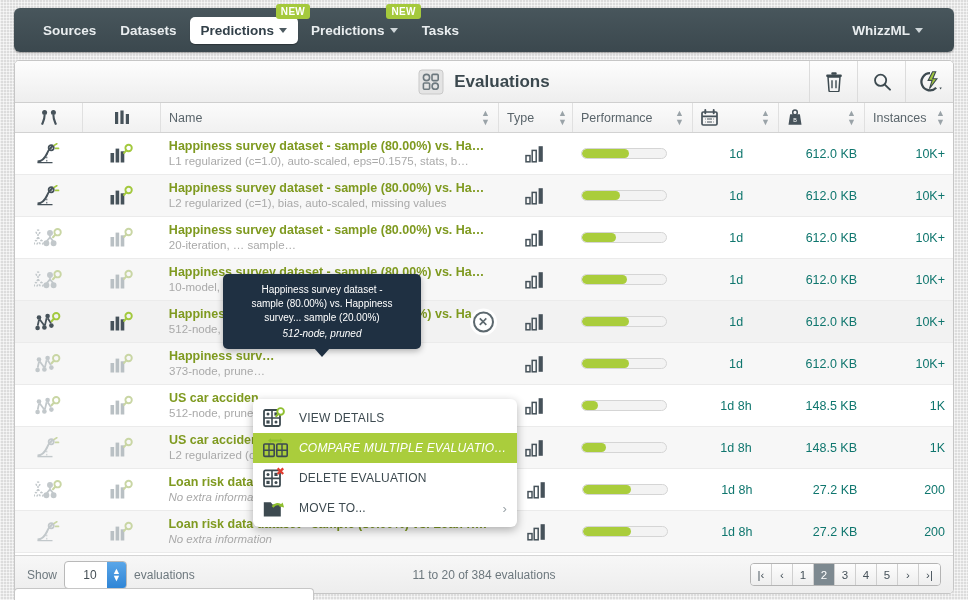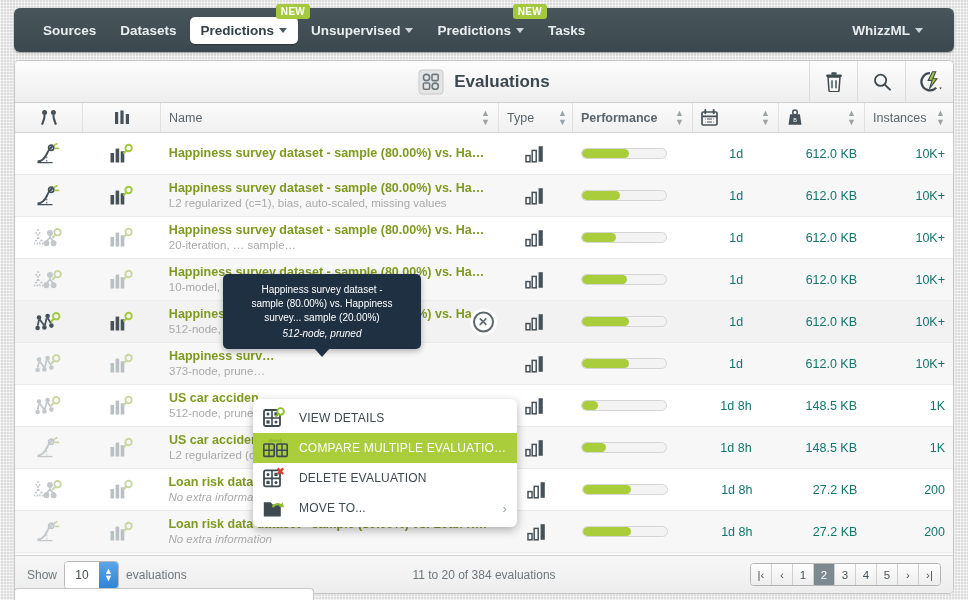--- a/index.html
+++ b/index.html
@@ -99,21 +99,21 @@
     position: relative;
   }
   .th .sorter {
     margin-left: auto; color: #9aa3a8; font-size: 9px; line-height: 1;
     display: flex; flex-direction: column; cursor: pointer;
   }
   .c-icon1 { width: 68px; justify-content: center; }
   .c-icon2 { width: 78px; justify-content: center; }
   .c-name  { flex: 1 1 auto; min-width: 0; }
   .c-type  { width: 74px; gap: 24px; }
-  .c-perf  { width: 120px; font-weight: bold; }
+  .c-perf  { width: 120px; }
   .c-date  { width: 86px; justify-content: center; }
   .c-size  { width: 86px; justify-content: center; }
   .c-inst  { width: 88px; border-right: none; }
 
   .rows { }
   .row {
     display: flex; align-items: stretch;
     height: 42px;
     border-bottom: 1px solid #ebebeb;
     background: #fff;
@@ -183,40 +183,41 @@
     box-shadow: 0 3px 10px rgba(0,0,0,.30);
     z-index: 55; overflow: hidden;
     padding: 4px 0;
   }
   .ctxitem {
     display: flex; align-items: center; gap: 10px;
     height: 30px; padding: 0 10px;
     font-size: 12px; color: #3d4a50; letter-spacing: .2px;
     cursor: pointer; position: relative;
   }
-  .ctxitem.sel { background: #aacd3c; color: #fff; }
+  .ctxitem.sel { background: #aacd3c; color: #fff; font-style: italic; }
   .ctxitem .arrow-r {
     margin-left: auto; color: #9aa3a8; font-size: 13px;
   }
   .ctxicon { width: 26px; height: 22px; flex: 0 0 26px; position: relative; }
 
   
   .footer {
     position: absolute; left: 0; right: 0; bottom: 0;
     height: 38px;
     background: linear-gradient(#f7f7f7, #ededed);
     border-top: 1px solid #d5d5d5;
     display: flex; align-items: center; padding: 0 12px;
     font-size: 12px; color: #6d787e;
   }
   .stepper {
     display: inline-flex; align-items: stretch;
     border: 1px solid #b9b9b9; border-radius: 4px;
     overflow: hidden; margin: 0 7px; height: 28px;
     background: #fff;
+    padding-left: 8px;
   }
   .stepper .sval {
     width: 34px; display: flex; align-items: center; justify-content: center;
     font-size: 12px; color: #454f55; background: #fff;
   }
   .stepper .sarrows {
     width: 19px; background: linear-gradient(#5aa6e8, #2f85d6);
     color: #fff; display: flex; flex-direction: column;
     align-items: center; justify-content: center; line-height: .72;
     font-size: 9px; cursor: pointer;
@@ -243,21 +244,20 @@
 </style>
 </head>
 <body>
 
 <div class="navwrap">
   <div class="navbar">
     <div id="nav-items" style="display:flex;align-items:center;">
         <div class="navitem"><span>Sources</span></div>
         <div class="navitem"><span>Datasets</span></div>
         <div class="navitem active"><span>Predictions</span><i class="caret"></i><span class="badge-new">NEW</span></div>
-        <div class="navitem"><span>Unsupervised</span><i class="caret"></i></div>
         <div class="navitem"><span>Predictions</span><i class="caret"></i><span class="badge-new">NEW</span></div>
         <div class="navitem"><span>Tasks</span></div>
       </div>
     <div class="nav-right">
       <div class="navitem">
         <span>WhizzML</span><i class="caret"></i>
       </div>
     </div>
   </div>
 </div>
@@ -395,20 +395,21 @@
           <svg width="26" height="22" viewBox="0 0 26 22">
             <rect x="1.5" y="10" width="3.6" height="9.5" fill="#46525a"></rect>
             <rect x="6.6" y="5.6" width="3.6" height="13.9" fill="#46525a"></rect>
             <rect x="11.7" y="8.3" width="3.6" height="11.2" fill="#46525a"></rect>
             <circle cx="19.6" cy="5" r="3.2" fill="none" stroke="#a3c93e" stroke-width="1.9"></circle>
             <path d="M17.3 7.4l-2.2 2.5" stroke="#a3c93e" stroke-width="2.1" stroke-linecap="round"></path>
           </svg>
         </div>
         <div class="cell namecell c-name">
           <div class="nm-title">Happiness survey dataset - sample (80.00%) vs. Hap…</div>
+          <div class="nm-sub">L1 regularized (c=1.0), auto-scaled, eps=0.1575, stats, b…</div>
         </div>
         <div class="cell ctr c-type">
           <svg width="22" height="18" viewBox="0 0 22 18">
             <rect x="1" y="10.6" width="4" height="6.2" fill="none" stroke="#46525a" stroke-width="1.5"></rect>
             <rect x="7.2" y="5.4" width="4" height="11.4" fill="none" stroke="#46525a" stroke-width="1.5"></rect>
             <rect x="13.6" y="1.2" width="4.2" height="15.6" fill="#46525a"></rect>
           </svg>
         </div>
         <div class="cell c-perf">
           <div class="pbar">

